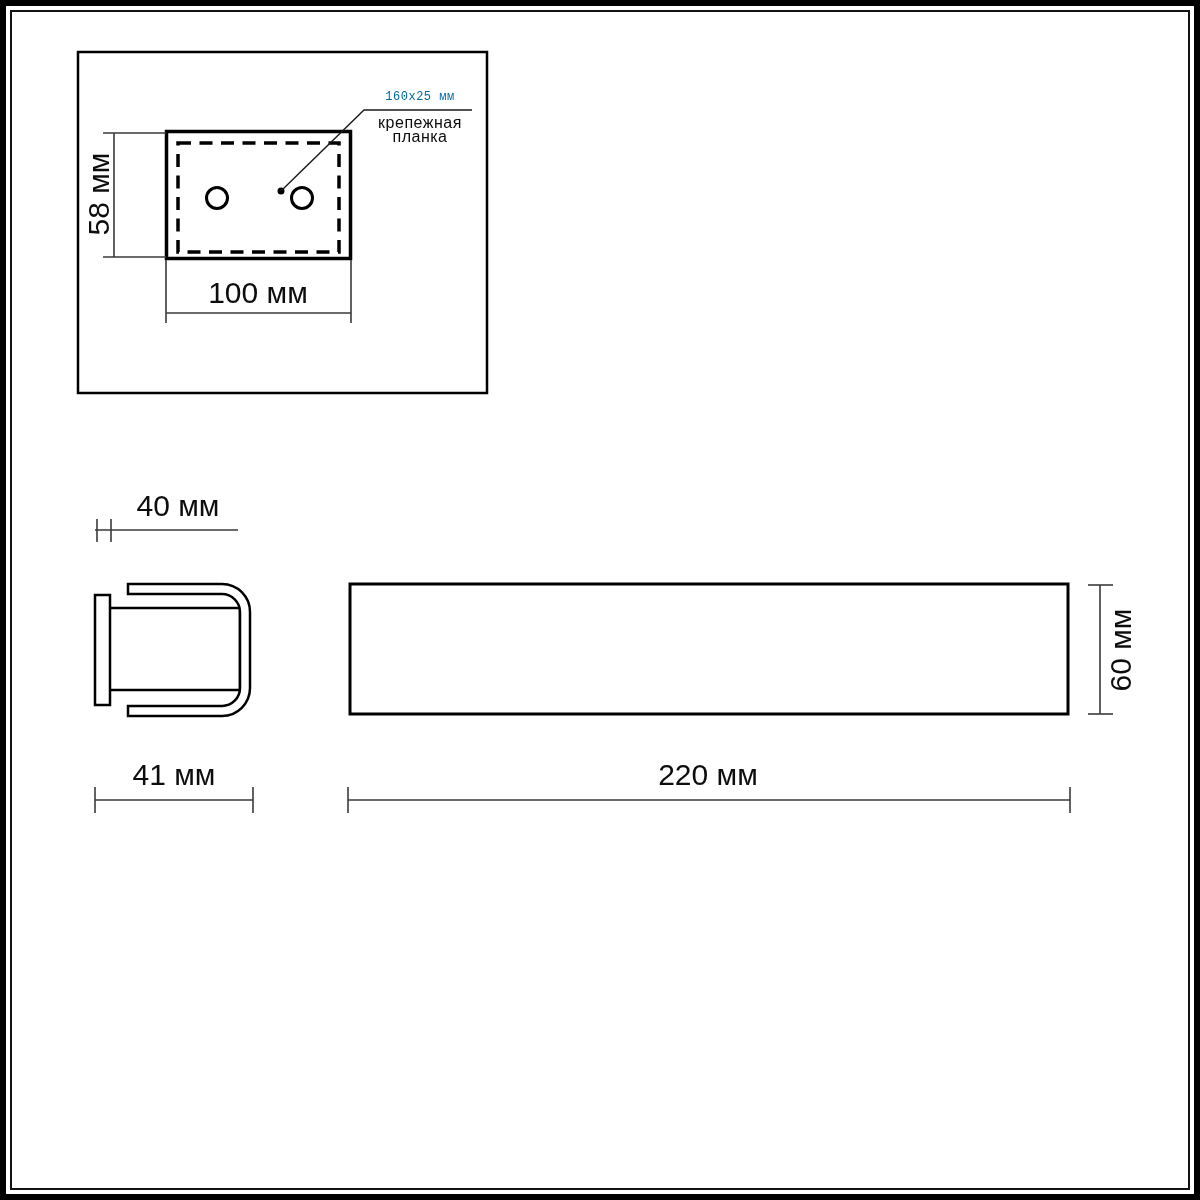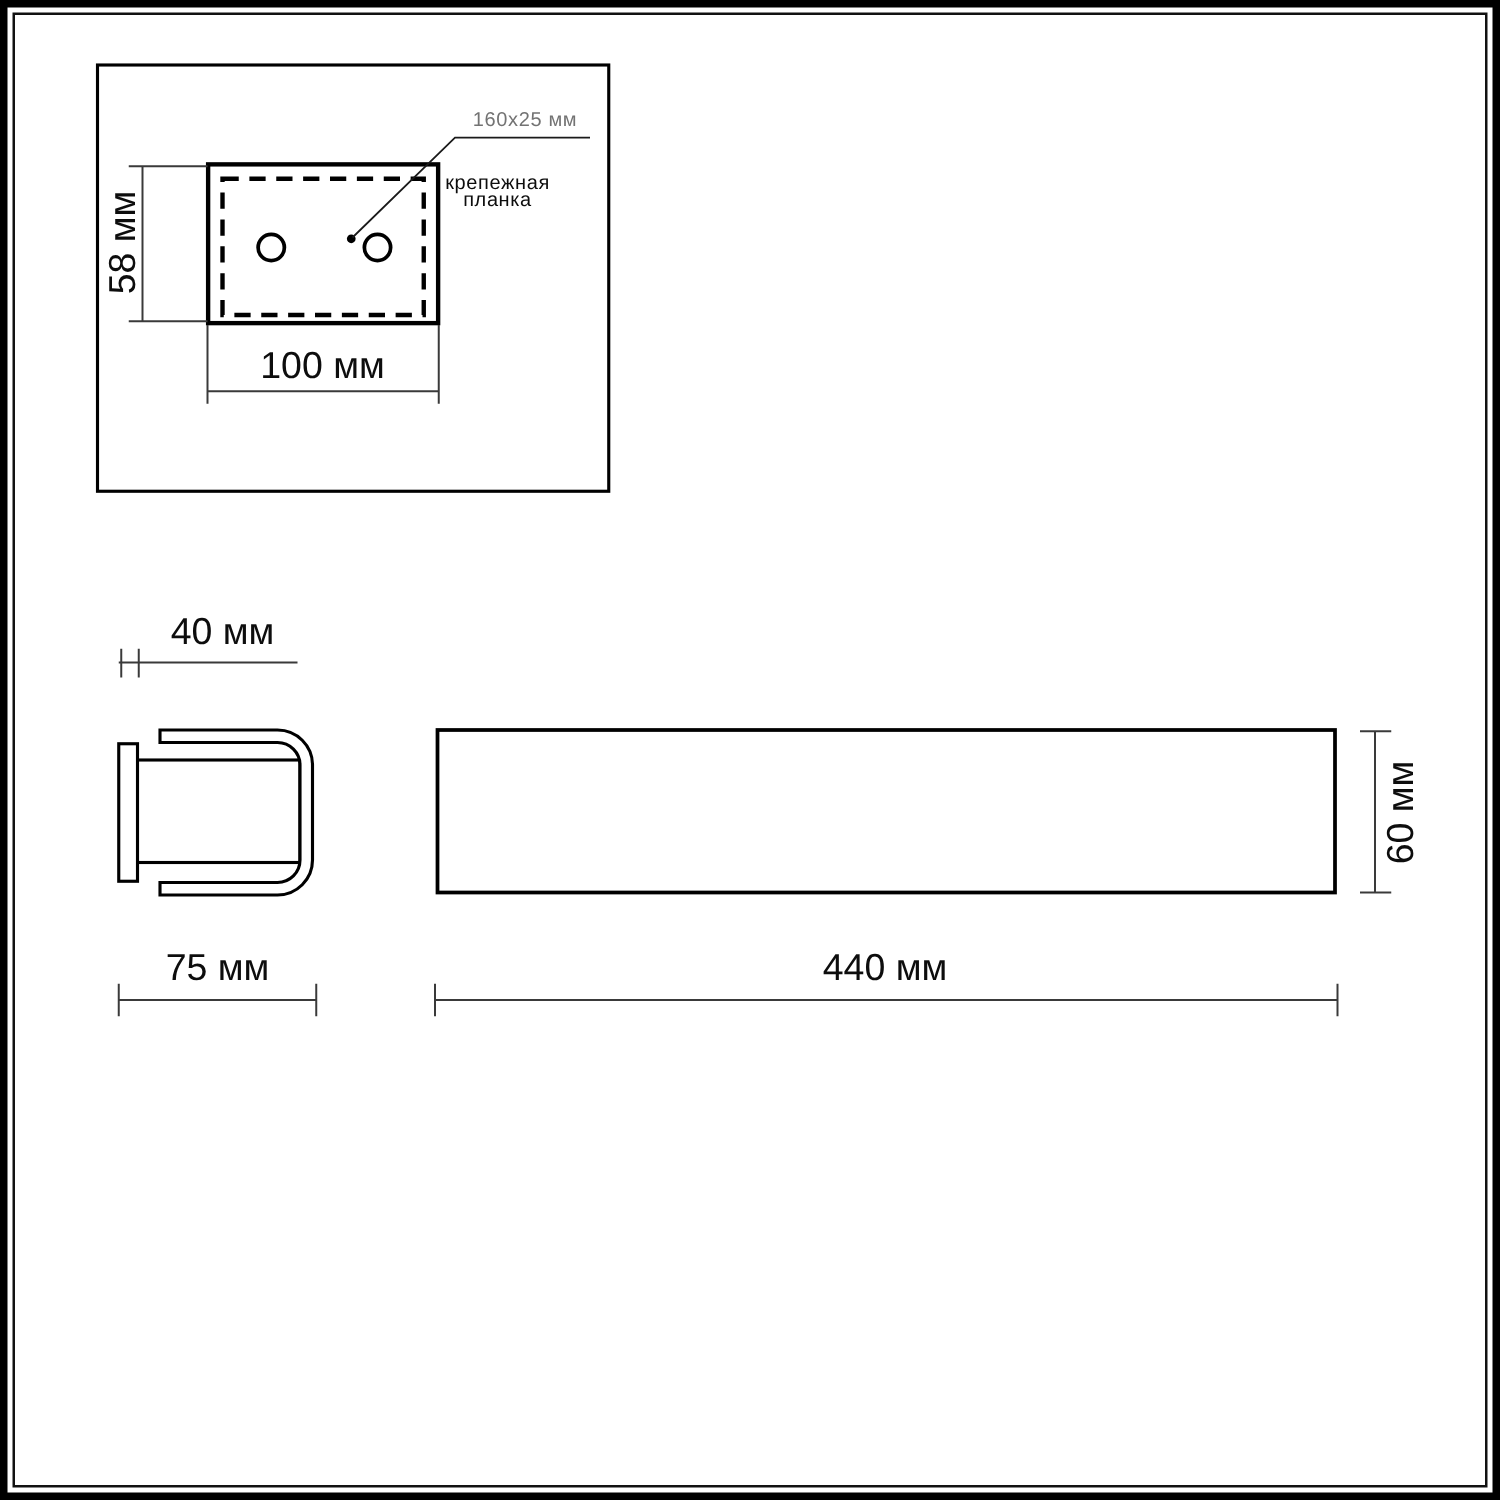--- a/index.html
+++ b/index.html
@@ -53,26 +53,27 @@
     font-size: 30px;
     white-space: nowrap;
     transform: translate(-50%, -50%);
     line-height: 1;
   }
   .dim-label.rot {
     transform: translate(-50%, -50%) rotate(-90deg);
   }
   .callout-size {
     position: absolute;
-    color: #737373;
-    font-size: 16px;
+    color: #0369a1;
+    font-size: 12px;
     letter-spacing: 0.5px;
     white-space: nowrap;
     transform: translate(-50%, -50%);
     line-height: 1;
+    font-family: Liberation Mono, monospace;
   }
   .callout-name {
     position: absolute;
     color: #0d0d0d;
     font-size: 16px;
     letter-spacing: 0.5px;
     text-align: center;
     transform: translate(-50%, 0);
     line-height: 14px;
     white-space: nowrap;
@@ -129,28 +130,28 @@
     <line x1="1088" y1="585" x2="1113" y2="585" class="dim"></line>
     <line x1="1088" y1="714" x2="1113" y2="714" class="dim"></line>
   </svg>
 
   <div class="dim-label rot" style="left:99px; top:194px;">58 мм</div>
 
   <div class="dim-label" style="left:258px; top:293px;">100 мм</div>
 
   <div class="callout-size" style="left:420px; top:97px;">160x25 мм</div>
 
-  <div class="callout-name" style="left:398px; top:116px;margin-top:24px;">
+  <div class="callout-name" style="left:420px; top:116px;">
     <span style="display:block;">крепежная</span>
     <span style="display:block;">планка</span>
   </div>
 
   <div class="dim-label" style="left:178px; top:506px;">40 мм</div>
 
-  <div class="dim-label" style="left:174px; top:775px;">75 мм</div>
+  <div class="dim-label" style="left:174px; top:775px;">41 мм</div>
 
-  <div class="dim-label" style="left:708px; top:775px;">440 мм</div>
+  <div class="dim-label" style="left:708px; top:775px;">220 мм</div>
 
   <div class="dim-label rot" style="left:1121px; top:650px;">60 мм</div>
 
   <div class="inner-border"></div>
   <div class="outer-border"></div>
 </div>
 
 </body></html>

